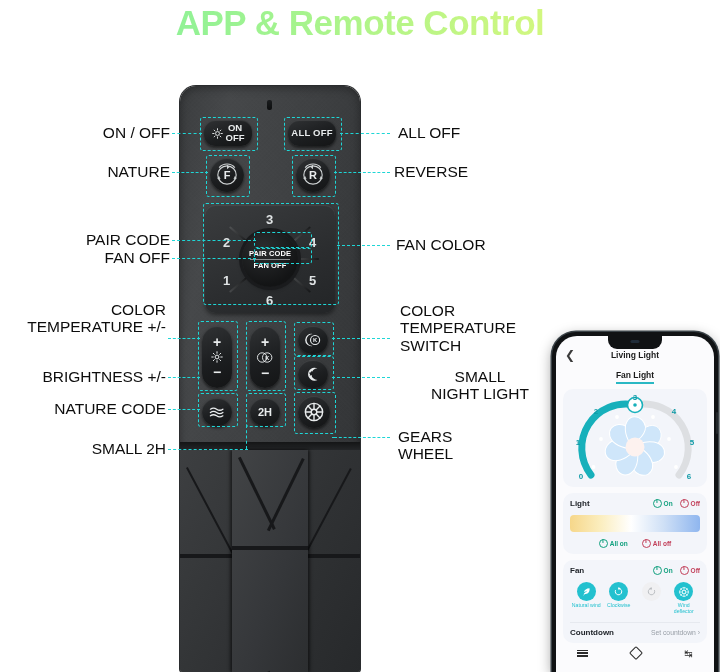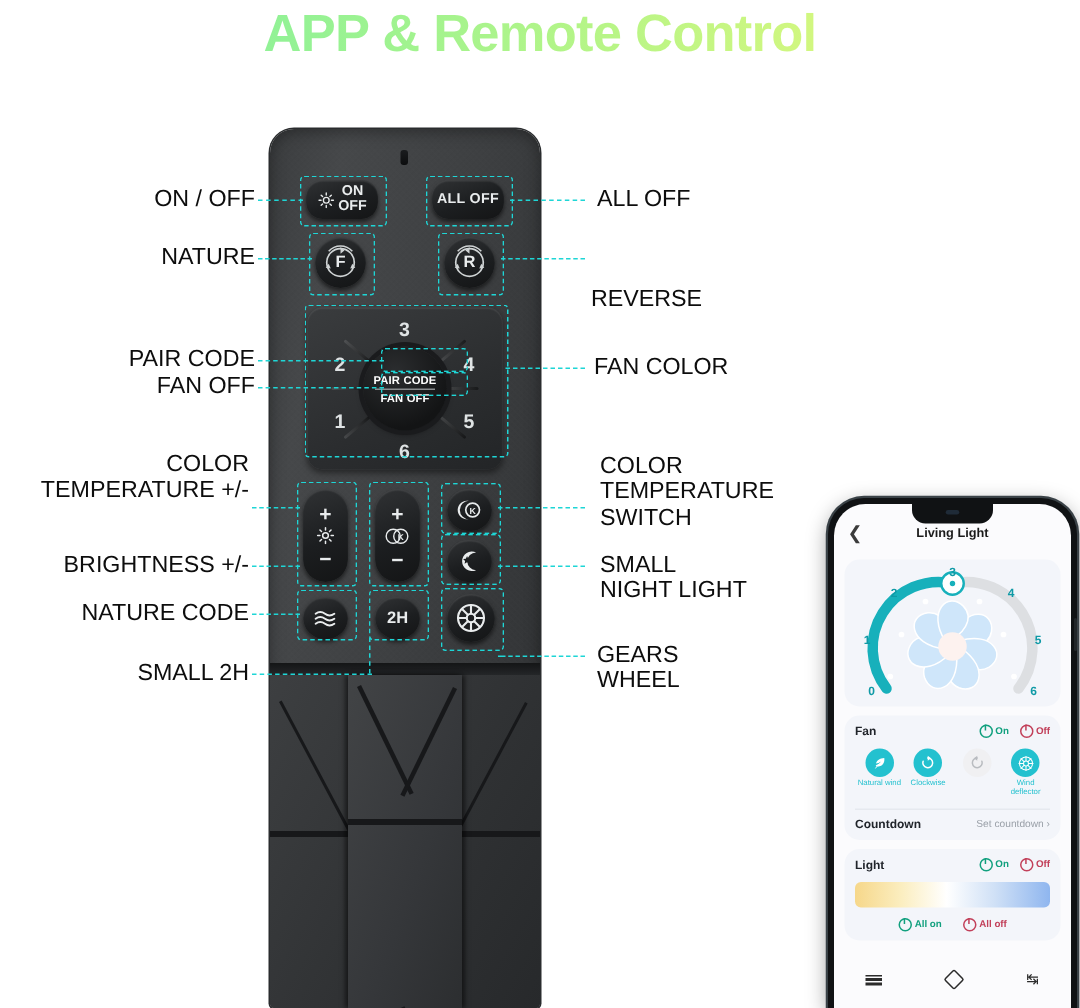--- a/index.html
+++ b/index.html
@@ -337,44 +337,47 @@
 <div class="lbl r" style="left:0;top:163px;width:170px;">NATURE</div>
 <div class="lbl r" style="left:0;top:231px;width:170px;">PAIR CODE</div>
 <div class="lbl r" style="left:0;top:249px;width:170px;">FAN OFF</div>
 <div class="lbl r" style="left:0;top:301px;width:166px;">COLOR
 TEMPERATURE +/-</div>
 <div class="lbl r" style="left:0;top:368px;width:166px;">BRIGHTNESS +/-</div>
 <div class="lbl r" style="left:0;top:400px;width:166px;">NATURE CODE</div>
 <div class="lbl r" style="left:0;top:440px;width:166px;">SMALL 2H</div>
 
 <div class="lbl l" style="left:398px;top:124px;width:300px;">ALL OFF</div>
-<div class="lbl l" style="left:394px;top:163px;width:300px;margin-top:28px;">REVERSE</div>
+<div class="lbl l" style="left:394px;top:163px;width:300px;">REVERSE</div>
 <div class="lbl l" style="left:396px;top:236px;width:300px;">FAN COLOR</div>
 <div class="lbl l" style="left:400px;top:302px;width:160px;">COLOR
 TEMPERATURE
 SWITCH</div>
-<div class="lbl l" style="left:400px;top:368px;width:160px;">SMALL
+<div class="lbl l" style="left:400px;top:368px;width:160px;text-align:center;">SMALL
 NIGHT LIGHT</div>
 <div class="lbl l" style="left:398px;top:428px;width:160px;">GEARS
 WHEEL</div>
 
 <div class="phone">
 
   <span class="phonebtn" style="left:164px;top:80px;width:2px;height:22px;"></span>
 
   <div class="pscreen">
     <div class="notch">
         <i></i>
       </div>
 
     <div class="pnav">
       <span class="pback">❮</span>
       <span class="proom">Living Light</span>
     </div>
 
+    <div class="ptabwrap">
+      <span class="ptab">Fan Light</span>
+    </div>
 
     <div class="dialcard">
       <svg class="dialsvg" width="132" height="94" viewBox="0 0 132 94">
         <path d="M22 82 A44 44 0 0 1 66 12" fill="none" stroke="#17b0bb" stroke-width="7" stroke-linecap="round"></path>
         <path d="M66 12 A44 44 0 0 1 110 82" fill="none" stroke="#dddfe2" stroke-width="7" stroke-linecap="round"></path>
         <circle cx="24.5" cy="74" r="1.9" fill="#ffffff"></circle>
         <circle cx="32" cy="46" r="1.9" fill="#ffffff"></circle>
         <circle cx="48" cy="24" r="1.9" fill="#ffffff"></circle>
         <circle cx="84" cy="24" r="1.9" fill="#ffffff"></circle>
         <circle cx="100" cy="46" r="1.9" fill="#ffffff"></circle>
@@ -398,83 +401,20 @@
             <path d="M0 -6 C 9 -28 28 -24 26 -10 C 24 1 10 2 0 -6 z" transform="rotate(255)"></path>
             <path d="M0 -6 C 9 -28 28 -24 26 -10 C 24 1 10 2 0 -6 z" transform="rotate(306)"></path>
           </g>
           <circle cx="0" cy="0" r="9.5" fill="#fdf2ef"></circle>
         </g>
       </svg>
     </div>
 
     <div class="card">
       <div class="rowhead">
-        <span class="rowtitle">Fan</span>
-        <span class="onoffgrp">
-          <span class="pbtn on">
-            <span class="pwr"></span>
-            <span>On</span>
-          </span>
-          <span class="pbtn off">
-            <span class="pwr"></span>
-            <span>Off</span>
-          </span>
-        </span>
-      </div>
-
-      <div class="modes">
-        <div class="mode">
-          <span class="mcirc">
-            <svg width="11" height="11" viewBox="0 0 20 20">
-                <path d="M15.5 4.2c.8 6-2.4 10-6.9 10.4-1.5.1-3-.6-3.6-1.6 2.6-.5 5-2.2 6.3-4.6-1.6 1.4-3.6 2.3-5.8 2.6.6-3.5 4.6-6.6 10-6.8z" fill="#fff"></path>
-                <path d="M5 16.5c1.2-2 2.6-3.6 4.4-5" stroke="#fff" stroke-width="1.1" fill="none" stroke-linecap="round"></path>
-              </svg>
-          </span>
-          <span class="mlabel">Natural wind</span>
-        </div>
-        <div class="mode">
-          <span class="mcirc">
-            <svg width="11" height="11" viewBox="0 0 20 20">
-                <path d="M10 4.2v-2.6l4 3-4 3V5.1" fill="#fff"></path>
-                <path d="M10 4.2a5.9 5.9 0 1 1-5.6 4" fill="none" stroke="#fff" stroke-width="1.8" stroke-linecap="round"></path>
-              </svg>
-          </span>
-          <span class="mlabel">Clockwise</span>
-        </div>
-        <div class="mode">
-          <span class="mcirc grey">
-            <svg width="11" height="11" viewBox="0 0 20 20">
-                <path d="M10 4.2v-2.6l-4 3 4 3V5.1" fill="#b9bcc0"></path>
-                <path d="M10 4.2a5.9 5.9 0 1 0 5.6 4" fill="none" stroke="#b9bcc0" stroke-width="1.8" stroke-linecap="round"></path>
-              </svg>
-          </span>
-          <span class="mlabel blank"></span>
-        </div>
-        <div class="mode">
-          <span class="mcirc">
-            <svg width="12" height="12" viewBox="0 0 22 22">
-                <circle cx="11" cy="11" r="8" fill="none" stroke="#fff" stroke-width="1.3"></circle>
-                <circle cx="11" cy="11" r="3" fill="none" stroke="#fff" stroke-width="1.3"></circle>
-                <g stroke="#fff" stroke-width="1.3" stroke-linecap="round">
-                  <path d="M11 2.4v5.2M11 14.4v5.2M2.4 11h5.2M14.4 11h5.2M4.9 4.9l3.7 3.7M13.4 13.4l3.7 3.7M17.1 4.9l-3.7 3.7M8.6 13.4l-3.7 3.7"></path>
-                </g>
-              </svg>
-          </span>
-          <span class="mlabel">Wind deflector</span>
-        </div>
-      </div>
-
-      <div class="cdrow">
-        <span class="cdtitle">Countdown</span>
-        <span class="cdval"><span>Set countdown</span> ›</span>
-      </div>
-    </div>
-
-    <div class="card">
-      <div class="rowhead">
         <span class="rowtitle">Light</span>
         <span class="onoffgrp">
           <span class="pbtn on">
             <span class="pwr"></span>
             <span>On</span>
           </span>
           <span class="pbtn off">
             <span class="pwr"></span>
             <span>Off</span>
           </span>
@@ -486,20 +426,83 @@
           <span class="pwr"></span>
           <span>All on</span>
         </span>
         <span class="pbtn off">
           <span class="pwr"></span>
           <span>All off</span>
         </span>
       </div>
     </div>
 
+    <div class="card">
+      <div class="rowhead">
+        <span class="rowtitle">Fan</span>
+        <span class="onoffgrp">
+          <span class="pbtn on">
+            <span class="pwr"></span>
+            <span>On</span>
+          </span>
+          <span class="pbtn off">
+            <span class="pwr"></span>
+            <span>Off</span>
+          </span>
+        </span>
+      </div>
+
+      <div class="modes">
+        <div class="mode">
+          <span class="mcirc">
+            <svg width="11" height="11" viewBox="0 0 20 20">
+                <path d="M15.5 4.2c.8 6-2.4 10-6.9 10.4-1.5.1-3-.6-3.6-1.6 2.6-.5 5-2.2 6.3-4.6-1.6 1.4-3.6 2.3-5.8 2.6.6-3.5 4.6-6.6 10-6.8z" fill="#fff"></path>
+                <path d="M5 16.5c1.2-2 2.6-3.6 4.4-5" stroke="#fff" stroke-width="1.1" fill="none" stroke-linecap="round"></path>
+              </svg>
+          </span>
+          <span class="mlabel">Natural wind</span>
+        </div>
+        <div class="mode">
+          <span class="mcirc">
+            <svg width="11" height="11" viewBox="0 0 20 20">
+                <path d="M10 4.2v-2.6l4 3-4 3V5.1" fill="#fff"></path>
+                <path d="M10 4.2a5.9 5.9 0 1 1-5.6 4" fill="none" stroke="#fff" stroke-width="1.8" stroke-linecap="round"></path>
+              </svg>
+          </span>
+          <span class="mlabel">Clockwise</span>
+        </div>
+        <div class="mode">
+          <span class="mcirc grey">
+            <svg width="11" height="11" viewBox="0 0 20 20">
+                <path d="M10 4.2v-2.6l-4 3 4 3V5.1" fill="#b9bcc0"></path>
+                <path d="M10 4.2a5.9 5.9 0 1 0 5.6 4" fill="none" stroke="#b9bcc0" stroke-width="1.8" stroke-linecap="round"></path>
+              </svg>
+          </span>
+          <span class="mlabel blank"></span>
+        </div>
+        <div class="mode">
+          <span class="mcirc">
+            <svg width="12" height="12" viewBox="0 0 22 22">
+                <circle cx="11" cy="11" r="8" fill="none" stroke="#fff" stroke-width="1.3"></circle>
+                <circle cx="11" cy="11" r="3" fill="none" stroke="#fff" stroke-width="1.3"></circle>
+                <g stroke="#fff" stroke-width="1.3" stroke-linecap="round">
+                  <path d="M11 2.4v5.2M11 14.4v5.2M2.4 11h5.2M14.4 11h5.2M4.9 4.9l3.7 3.7M13.4 13.4l3.7 3.7M17.1 4.9l-3.7 3.7M8.6 13.4l-3.7 3.7"></path>
+                </g>
+              </svg>
+          </span>
+          <span class="mlabel">Wind deflector</span>
+        </div>
+      </div>
+
+      <div class="cdrow">
+        <span class="cdtitle">Countdown</span>
+        <span class="cdval"><span>Set countdown</span> ›</span>
+      </div>
+    </div>
+
     <div class="navbar">
       <span class="hb">
           <i></i>
           <i></i>
           <i></i>
         </span>
       <span class="hm"></span>
       <span>↹</span>
     </div>
   </div>

